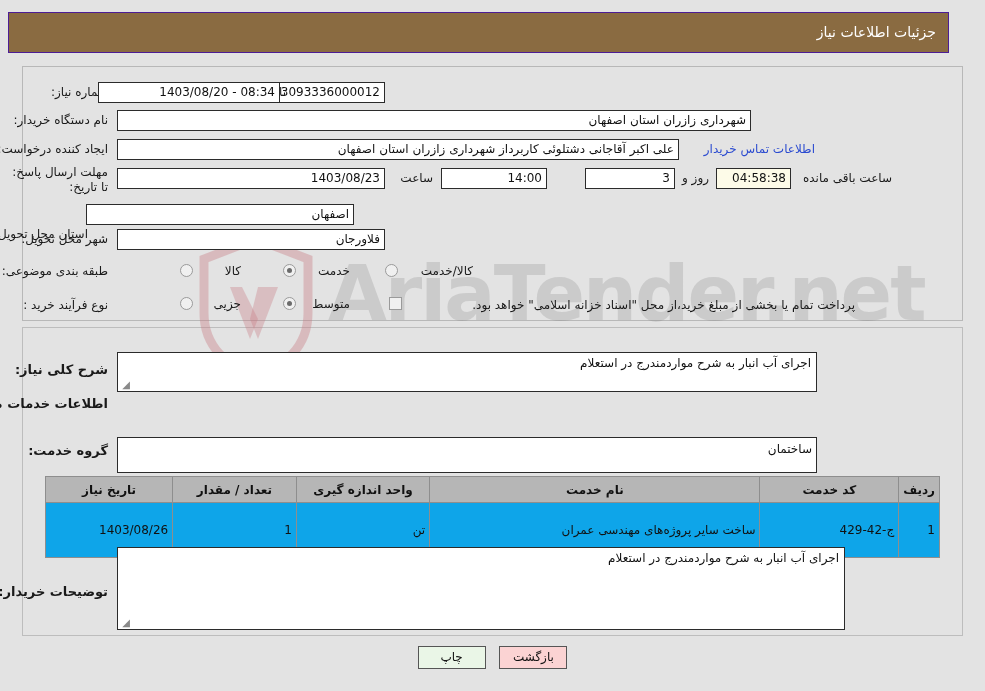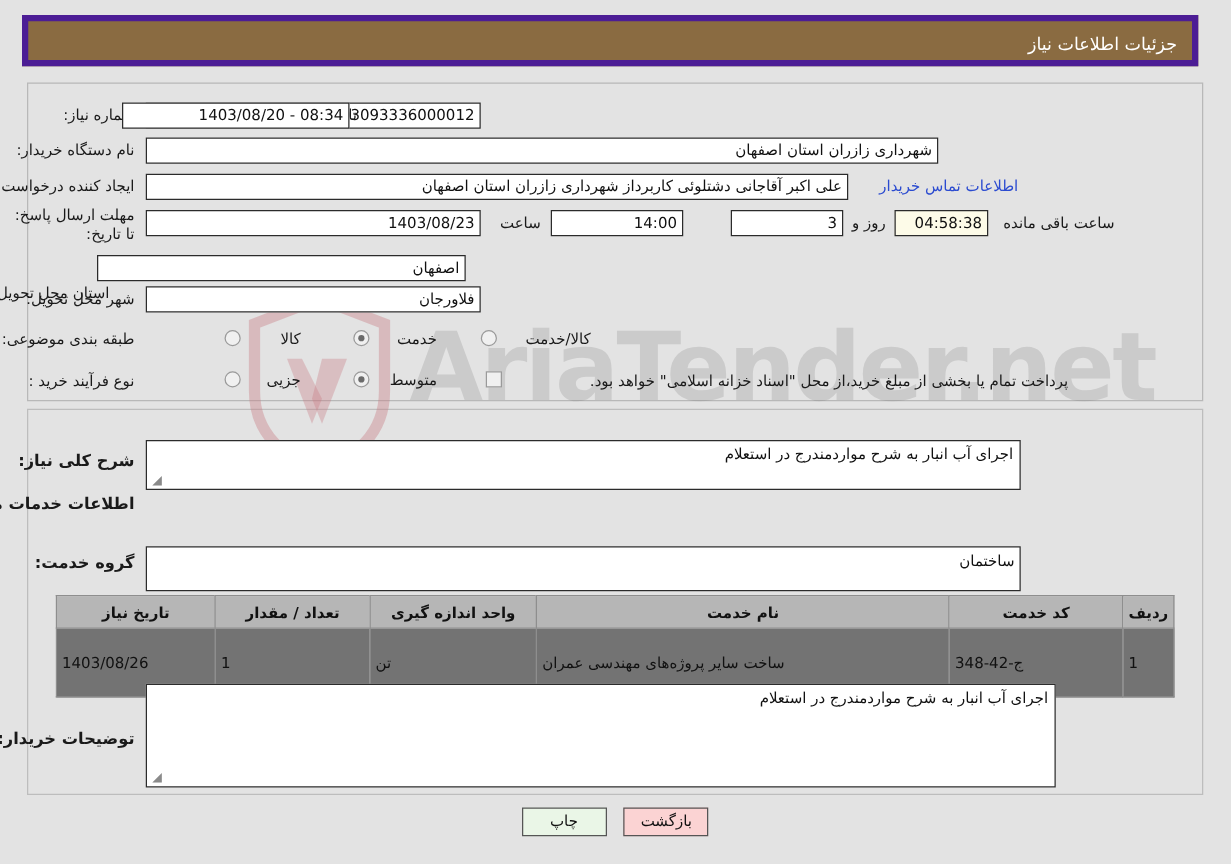--- a/index.html
+++ b/index.html
@@ -33,24 +33,24 @@
     font-size: 76px; font-weight: bold;
     letter-spacing: -2px;
     color: rgba(120,120,120,0.22);
     white-space: nowrap;
     margin-left: 28px;
   }
 
   
   .titlebar {
     position: absolute;
-    left: 18px; top: 12px;
+    left: 8px; top: 12px;
     width: 941px; height: 41px;
     background: #8a6b41;
-    border: 5px solid #4c1d95;
+    border: 1px solid #4c1d95;
     z-index: 1;
   }
   .titlebar .t {
     position: absolute; right: 12px; top: 11px;
     color: #ffffff; font-size: 14px;
   }
 
   
   .panel {
     position: absolute;
@@ -157,25 +157,25 @@
     background: #b6b6b6;
     border: 1px solid #8e8e8e;
     font-weight: bold;
     font-size: 12px;
     color: #111;
     height: 26px;
     padding: 2px 4px;
     text-align: center;
   }
   .tbl td {
-    background: #737373;
+    background: #0ea5e9;
     border: 1px solid #8e8e8e;
     height: 25px;
     padding: 20px 4px;
-    text-align: left;
+    text-align: right;
     color: #111;
   }
 
   
   .btnrow {
     position: absolute;
     left: 0; top: 646px;
     width: 985px;
     text-align: center;
     z-index: 6;
@@ -232,21 +232,21 @@
   <div class="lbl" style="right:877px; top:165px; width:106px; line-height:15px; white-space:normal;">مهلت ارسال پاسخ: تا تاریخ:</div>
   <div class="fld" style="right:600px; top:168px; width:268px;">1403/08/23</div>
   <div class="lbl" style="right:552px; top:171px;">ساعت</div>
   <div class="fld" style="right:438px; top:168px; width:106px;">14:00</div>
   <div class="fld" style="right:310px; top:168px; width:90px;">3</div>
   <div class="lbl" style="right:276px; top:171px;">روز و</div>
   <div class="fld timer" style="right:194px; top:168px; width:75px;">04:58:38</div>
   <div class="lbl" style="right:93px; top:171px;">ساعت باقی مانده</div>
 
   <div class="lbl" style="right:897px; top:207px;margin-top:20px;">استان محل تحویل:</div>
-  <div class="fld right" style="right:612px; top:204px; width:295px;">اصفهان</div>
+  <div class="fld right" style="right:631px; top:204px; width:268px;">اصفهان</div>
 
   <div class="lbl" style="right:877px; top:232px;">شهر محل تحویل:</div>
   <div class="fld right" style="right:600px; top:229px; width:268px;">فلاورجان</div>
 
   <div class="lbl" style="right:877px; top:264px;">طبقه بندی موضوعی:</div>
   <span class="radio" style="right:792px; top:264px;"></span>
   <div class="lbl" style="right:744px; top:264px;">کالا</div>
   <span class="radio on" style="right:689px; top:264px;"></span>
   <div class="lbl" style="right:635px; top:264px;">خدمت</div>
   <span class="radio" style="right:587px; top:264px;"></span>
@@ -280,21 +280,21 @@
         <th style="width:140px;">کد خدمت</th>
         <th style="width:335px;">نام خدمت</th>
         <th style="width:135px;">واحد اندازه گیری</th>
         <th style="width:125px;">تعداد / مقدار</th>
         <th style="width:128px;">تاریخ نیاز</th>
       </tr>
     </thead>
     <tbody>
       <tr>
         <td>1</td>
-        <td>ج-42-348</td>
+        <td>ج-42-429</td>
         <td>ساخت سایر پروژه‌های مهندسی عمران</td>
         <td>تن</td>
         <td>1</td>
         <td>1403/08/26</td>
       </tr>
     </tbody>
   </table>
 
   <div class="lbl bold" style="right:877px; top:584px;">توضیحات خریدار:</div>
   <div class="ta" style="right:140px; top:547px; width:728px; height:83px;">

